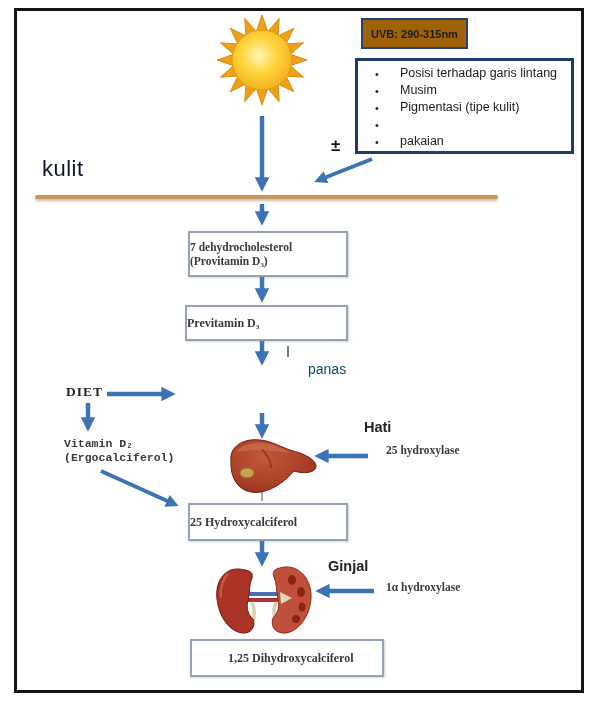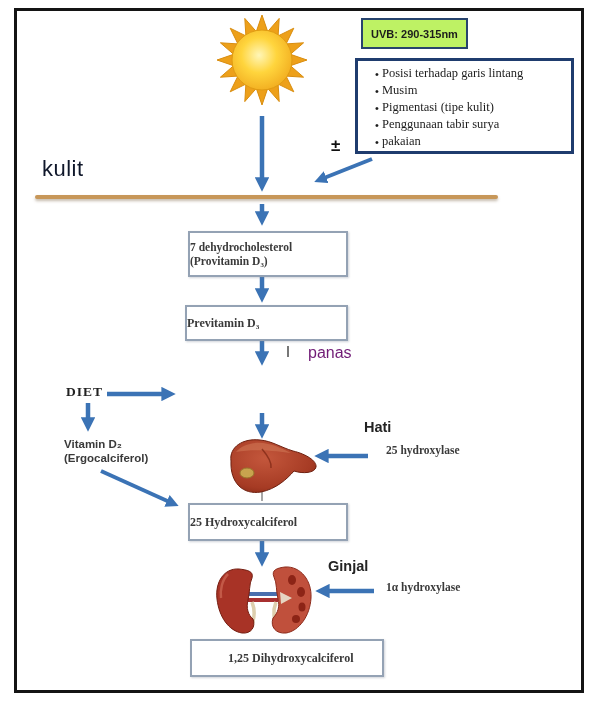--- a/index.html
+++ b/index.html
@@ -7,53 +7,53 @@
     position:relative;width:600px;height:711px;background:#ffffff;overflow:hidden;
     font-family:"Liberation Sans",sans-serif;color:#222;
   }
   .outer-border{
     position:absolute;left:14px;top:8px;width:564px;height:679px;
     border:3px solid #141414;background:transparent;
   }
   .svg-layer{position:absolute;left:0;top:0;width:600px;height:711px;}
   .uvb-box{
     position:absolute;left:361px;top:18px;width:103px;height:27px;
-    border:2px solid #27436d;background:#bef264;
+    border:2px solid #27436d;background:#a16207;
     display:flex;align-items:center;justify-content:center;
     font-weight:bold;font-size:11px;color:#1c1c1c;
   }
   .factor-box{
     position:absolute;left:355px;top:58px;width:219px;height:96px;
     border:3px solid #1f3c6e;background:#ffffff;
     padding:5px 0 0 0;box-sizing:border-box;
   }
   .factor-row{display:flex;align-items:flex-start;height:17px;font-size:12.5px;color:#1c1c1c;}
   .factor-dot{width:10px;text-align:center;margin-left:14px;font-size:11px;line-height:16px;}
-  .factor-text{white-space:nowrap;font-family:Liberation Serif, serif;}
+  .factor-text{margin-left:18px;white-space:nowrap;}
   .plus-minus{position:absolute;left:331px;top:136px;font-size:17px;font-weight:bold;color:#111;}
   .kulit-label{position:absolute;left:42px;top:156px;font-size:22px;color:#0f172a;letter-spacing:0.5px;}
   .skin-line{
     position:absolute;left:35px;top:195px;width:463px;height:4px;
     background:#c79759;border-radius:2px;box-shadow:0 2px 3px rgba(90,60,20,0.35);
   }
   .flow-box{
     position:absolute;background:#fff;border:2px solid #94a2b4;
     display:flex;flex-direction:column;align-items:flex-start;justify-content:center;
     font-family:"Liberation Serif",serif;font-weight:bold;color:#3a3a3a;
     font-size:11.5px;line-height:14px;text-align:center;box-shadow:1px 1px 2px rgba(120,130,145,0.35);
   }
   .box-provitamin{left:188px;top:231px;width:156px;height:42px;}
   .box-previtamin{left:185px;top:305px;width:159px;height:32px;font-size:12px;}
   .box-vitd3{left:185px;top:368px;width:159px;height:42px;}
   .box-25ohd{left:188px;top:503px;width:156px;height:34px;font-size:12px;}
   .box-125ohd{left:190px;top:639px;width:154px;height:34px;font-size:12px;padding-left:36px;}
   .lbl{position:absolute;white-space:nowrap;}
-  .lbl-panas{left:308px;top:344px;font-size:16px;color:#701a75;}
+  .lbl-panas{left:308px;top:361px;font-size:14px;color:#0c4a6e;}
   .lbl-diet{left:66px;top:384px;font-family:"Liberation Serif",serif;font-weight:bold;font-size:13.5px;color:#222;letter-spacing:1px;}
-  .lbl-vitd2{left:64px;top:437px;font-family:Liberation Sans, sans-serif;font-weight:bold;font-size:11.5px;line-height:14px;color:#3a3a3a;}
+  .lbl-vitd2{left:64px;top:437px;font-family:Liberation Mono, monospace;font-weight:bold;font-size:11.5px;line-height:14px;color:#3a3a3a;}
   .lbl-hati{left:364px;top:419px;font-weight:bold;font-size:14.5px;color:#232323;}
   .lbl-25hy{left:386px;top:444px;font-family:"Liberation Serif",serif;font-weight:bold;font-size:11.5px;color:#3a3a3a;}
   .lbl-ginjal{left:328px;top:558px;font-weight:bold;font-size:14.5px;color:#232323;}
   .lbl-1ahy{left:386px;top:581px;font-family:"Liberation Serif",serif;font-weight:bold;font-size:11.5px;color:#3a3a3a;}
 </style>
 </head>
 <body>
 
 <div class="canvas">
 
@@ -134,21 +134,20 @@
     <div class="factor-row">
       <span class="factor-dot">•</span>
       <span class="factor-text">Musim</span>
     </div>
     <div class="factor-row">
       <span class="factor-dot">•</span>
       <span class="factor-text">Pigmentasi (tipe kulit)</span>
     </div>
     <div class="factor-row">
       <span class="factor-dot">•</span>
-      <span class="factor-text">Penggunaan tabir surya</span>
     </div>
     <div class="factor-row">
       <span class="factor-dot">•</span>
       <span class="factor-text">pakaian</span>
     </div>
   </div>
 
   <div class="plus-minus">±</div>
 
   <div class="kulit-label lbl">kulit</div>

